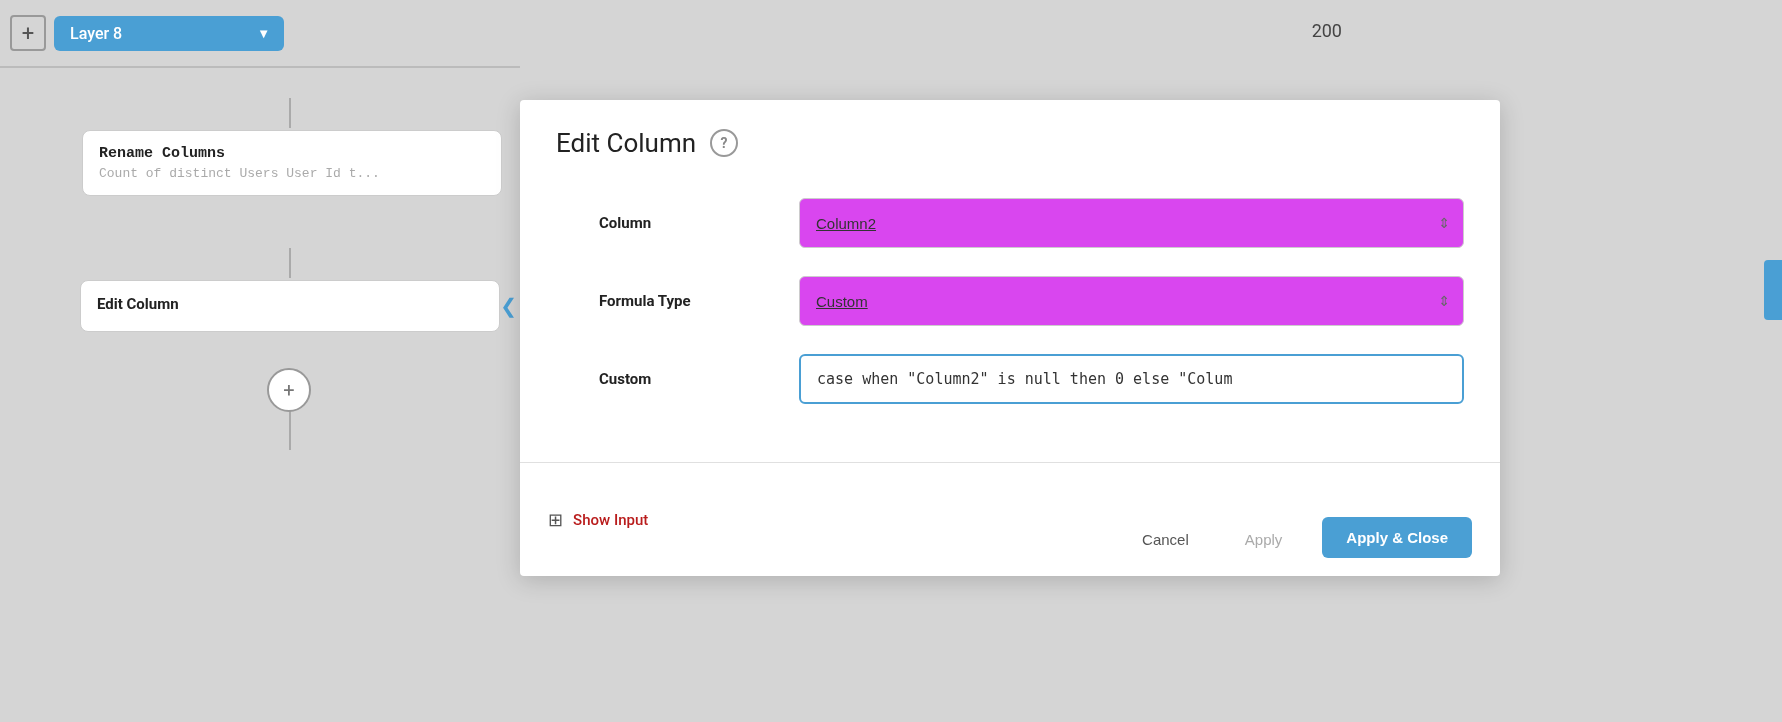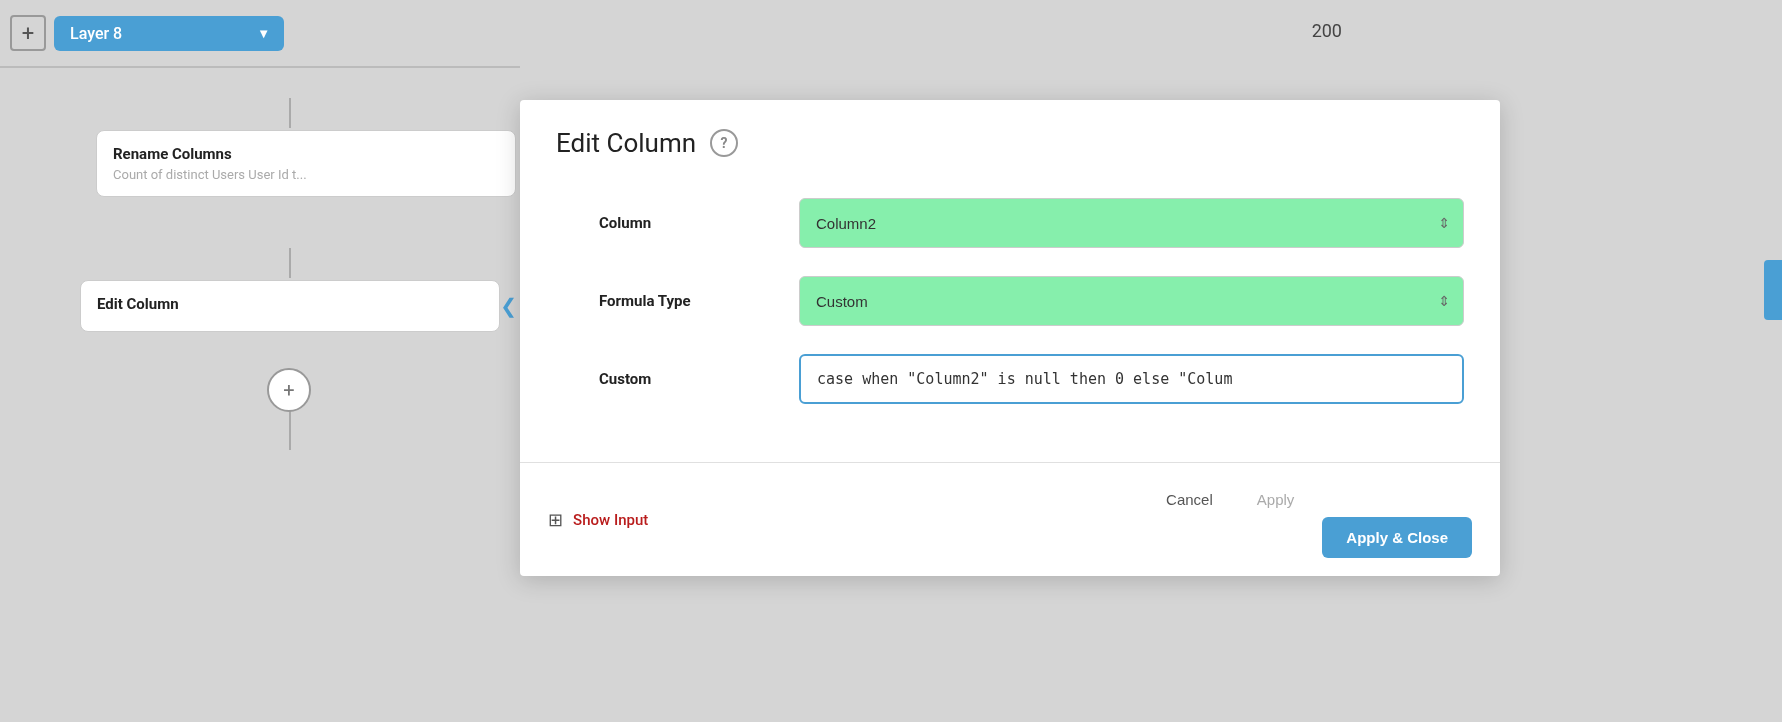--- a/index.html
+++ b/index.html
@@ -100,21 +100,22 @@
       margin-bottom: 4px;
     }
 
     .node-subtitle {
       font-size: 13px;
       color: #aaa;
     }
 
     .node-rename {
       top: 130px;
-      left: 96px;
+      left: 82px;
+      font-family: Liberation Mono, monospace;
     }
 
     .node-edit {
       top: 280px;
       left: 80px;
     }
 
     
     .connector-line {
       position: absolute;
@@ -238,22 +239,23 @@
 
     .select-box {
       width: 100%;
       height: 50px;
       border: 1.5px solid #ccc;
       border-radius: 6px;
       padding: 0 44px 0 16px;
       font-size: 15px;
       color: #333;
       appearance: none;
-      background: #86efac;
-      cursor: pointer;
+      background: #d946ef;
+      cursor: pointer;
+      text-decoration: underline;
     }
 
     .select-arrow {
       position: absolute;
       right: 14px;
       top: 50%;
       transform: translateY(-50%);
       color: #666;
       font-size: 14px;
       pointer-events: none;
@@ -293,22 +295,22 @@
     }
 
     .show-input-label {
       font-size: 15px;
       color: #b91c1c;
       font-weight: 500;
     }
 
     .footer-right {
       display: flex;
-      align-items: flex-start;
-      gap: 12px;
+      align-items: flex-end;
+      gap: 24px;
     }
 
     .btn-cancel {
       background: none;
       border: none;
       font-size: 15px;
       color: #555;
       cursor: pointer;
       padding: 10px 16px;
     }

